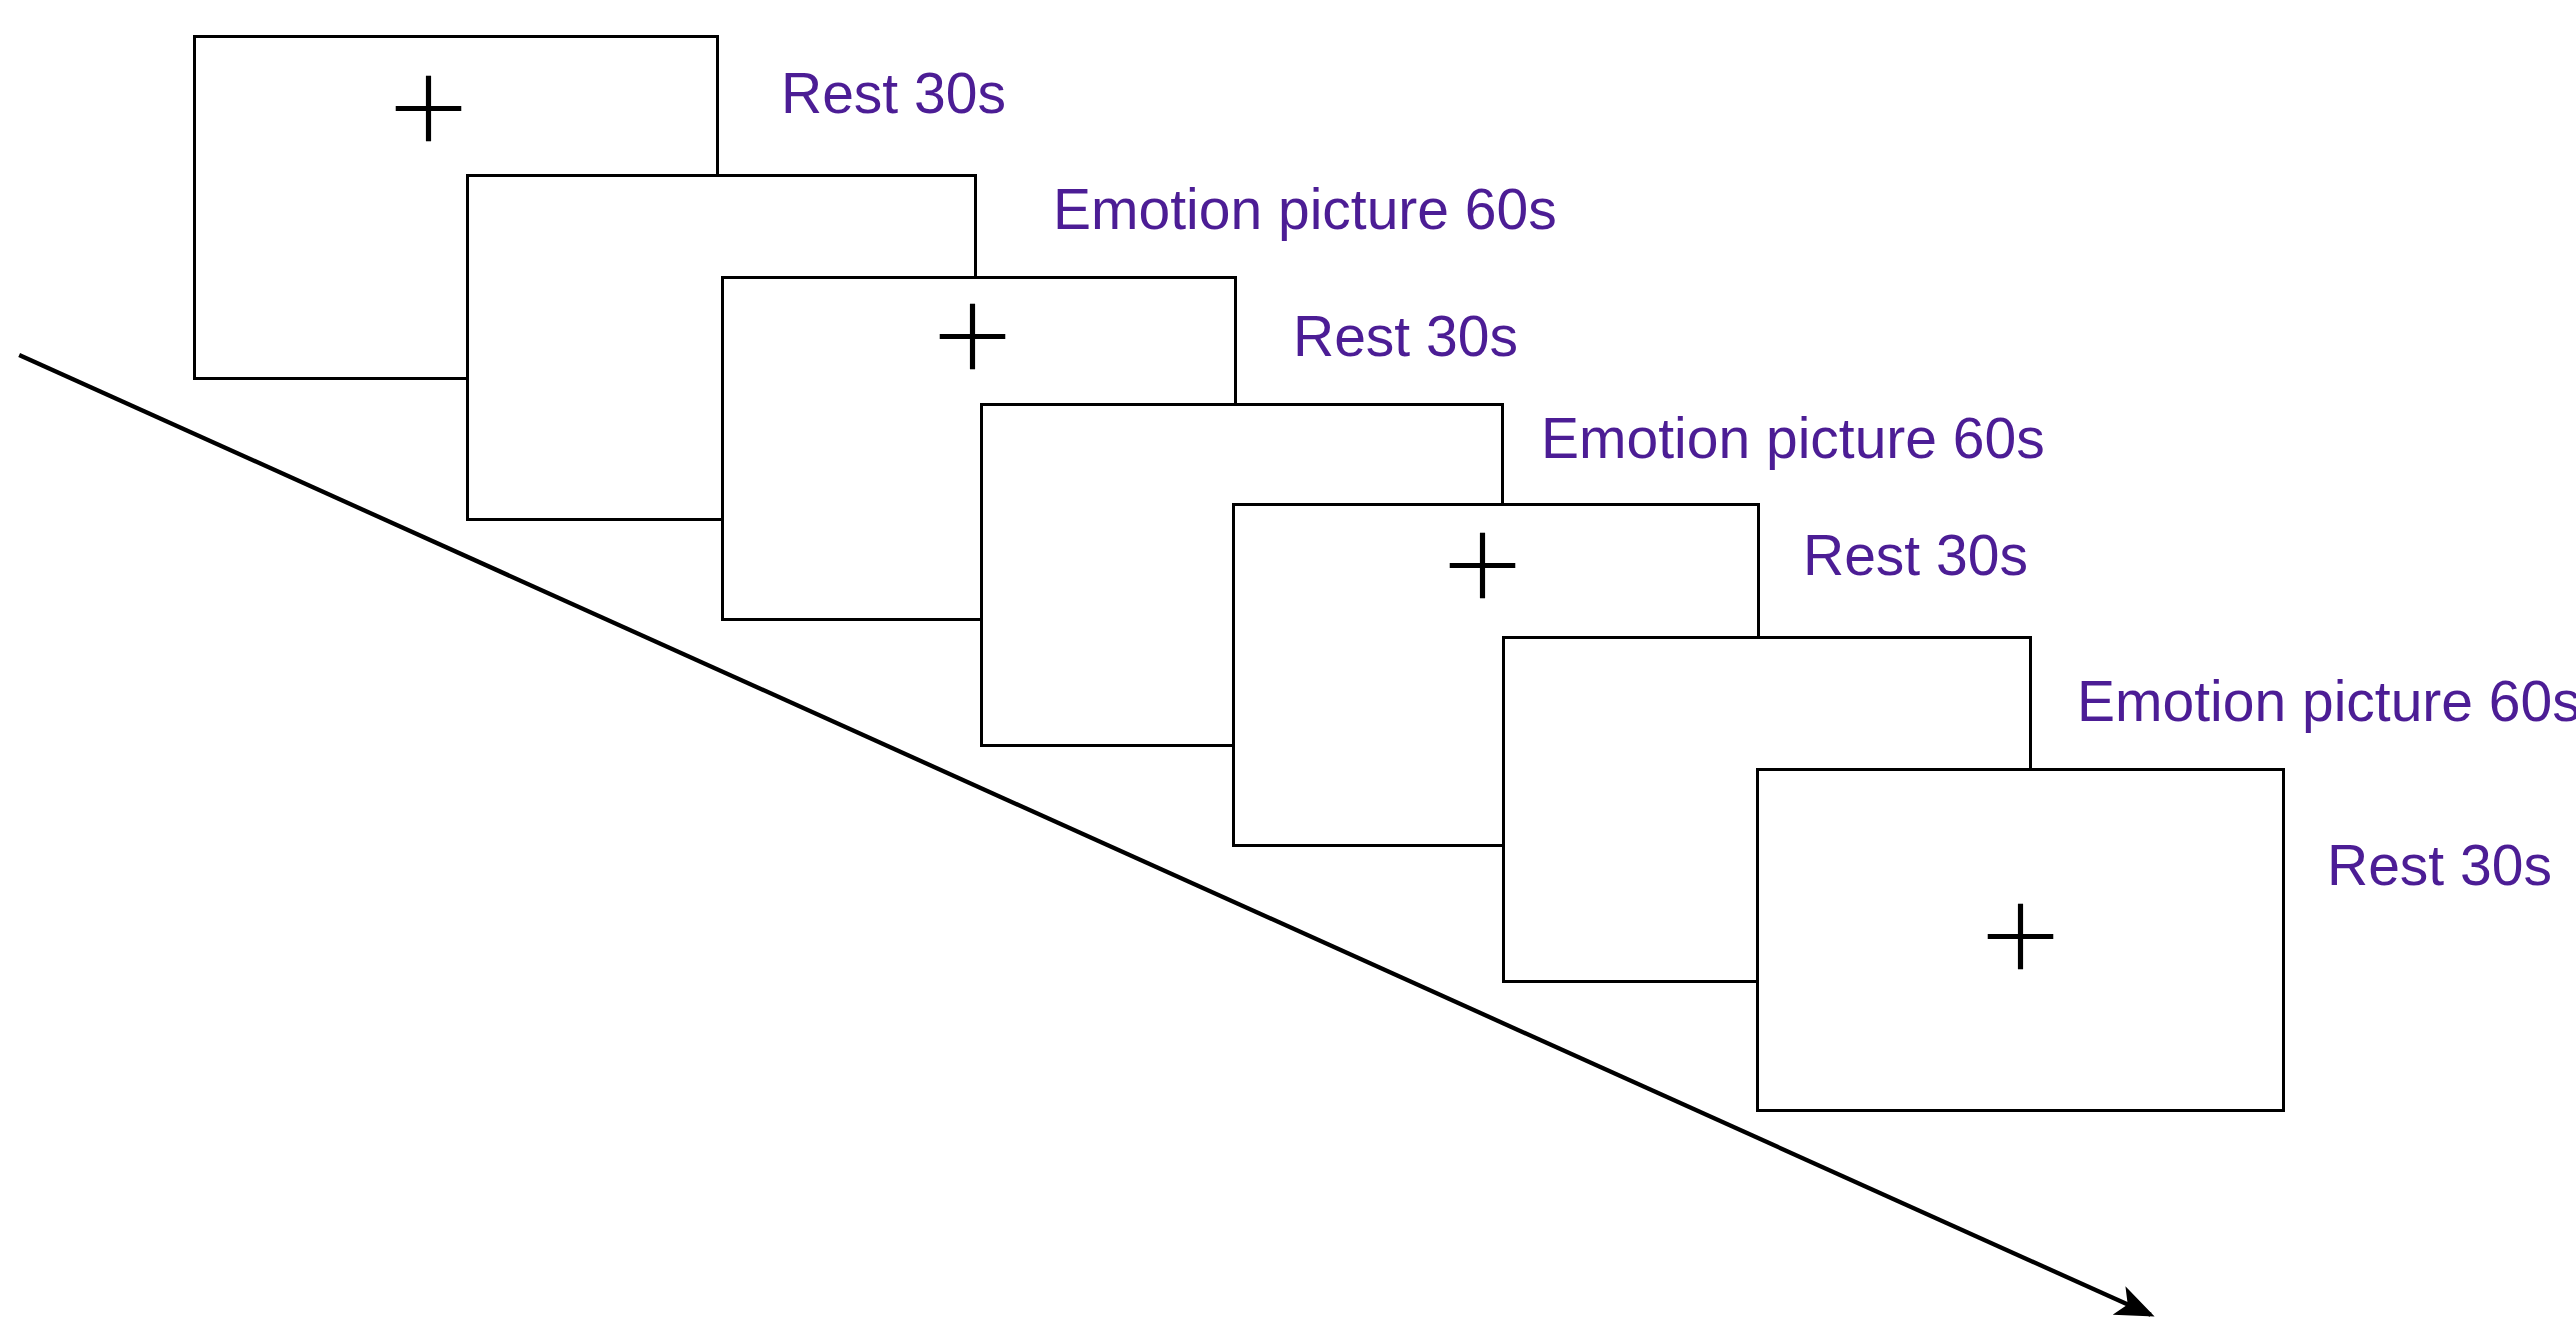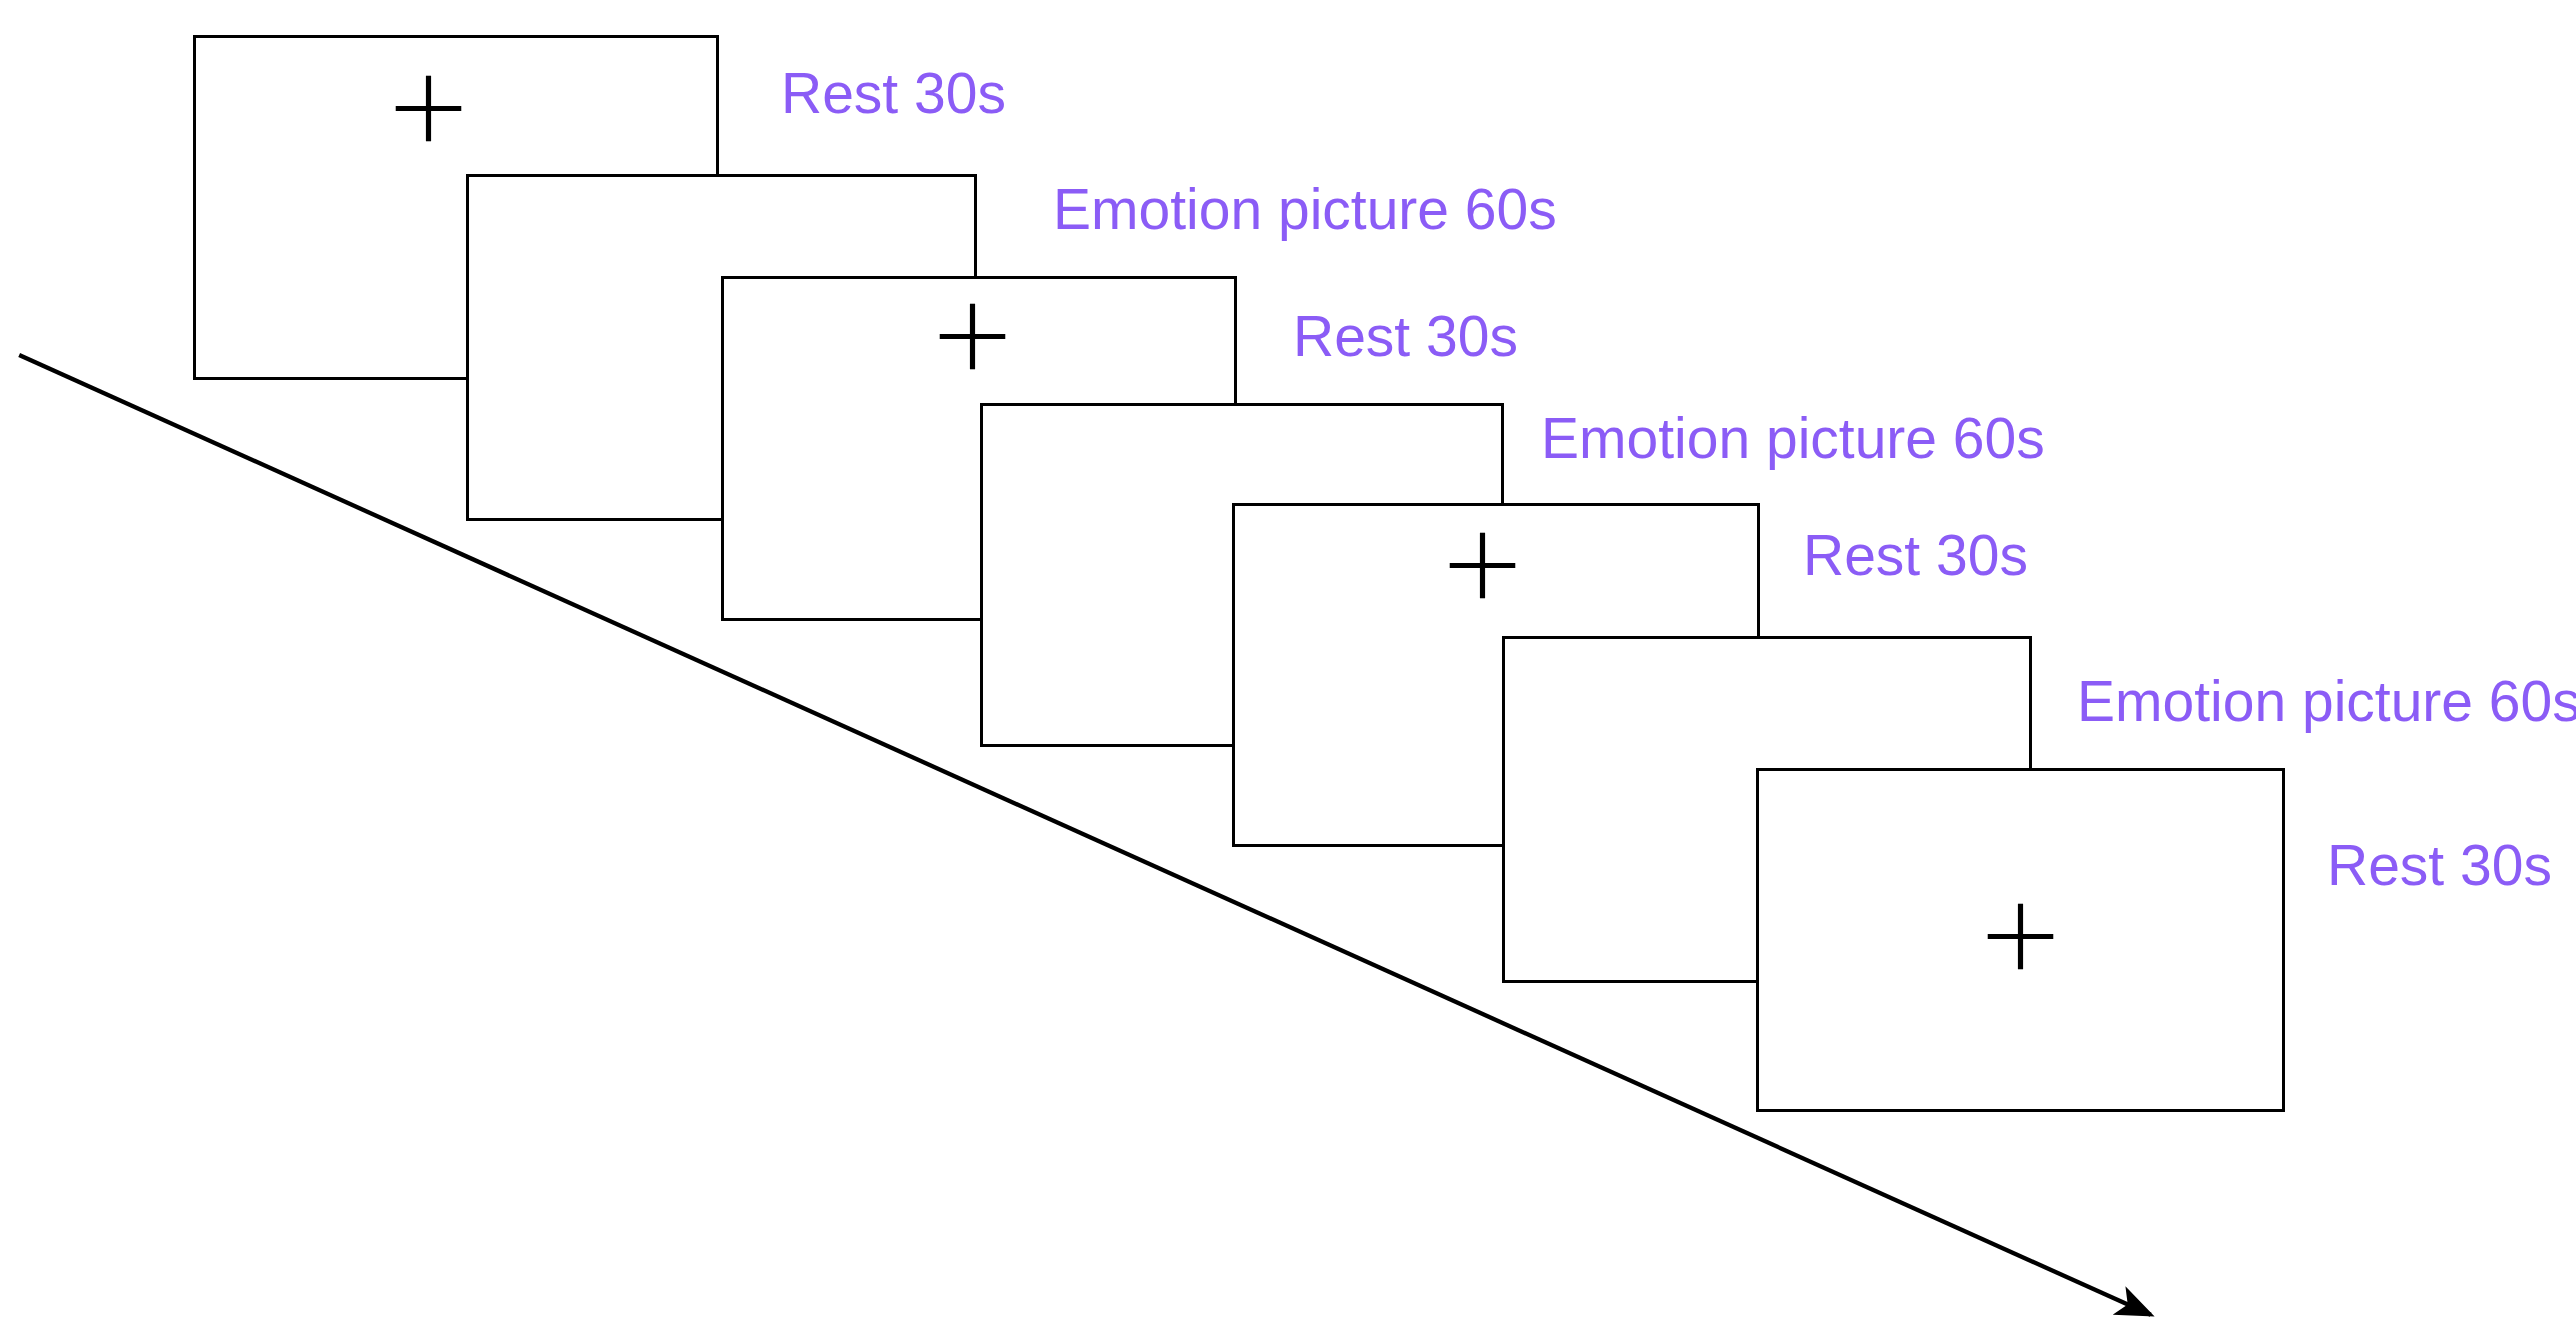--- a/index.html
+++ b/index.html
@@ -20,21 +20,21 @@
   }
   .cross {
     position: absolute;
     width: 69px;
     height: 69px;
   }
   .screen-label {
     position: absolute;
     font-size: 57px;
     line-height: 1.0;
-    color: #8b5cf6;
+    color: #4c1d95;
     white-space: nowrap;
   }
   #arrow-layer {
     position: absolute;
     left: 0; top: 0;
     width: 2576px;
     height: 1340px;
   }
 </style>
 </head>

